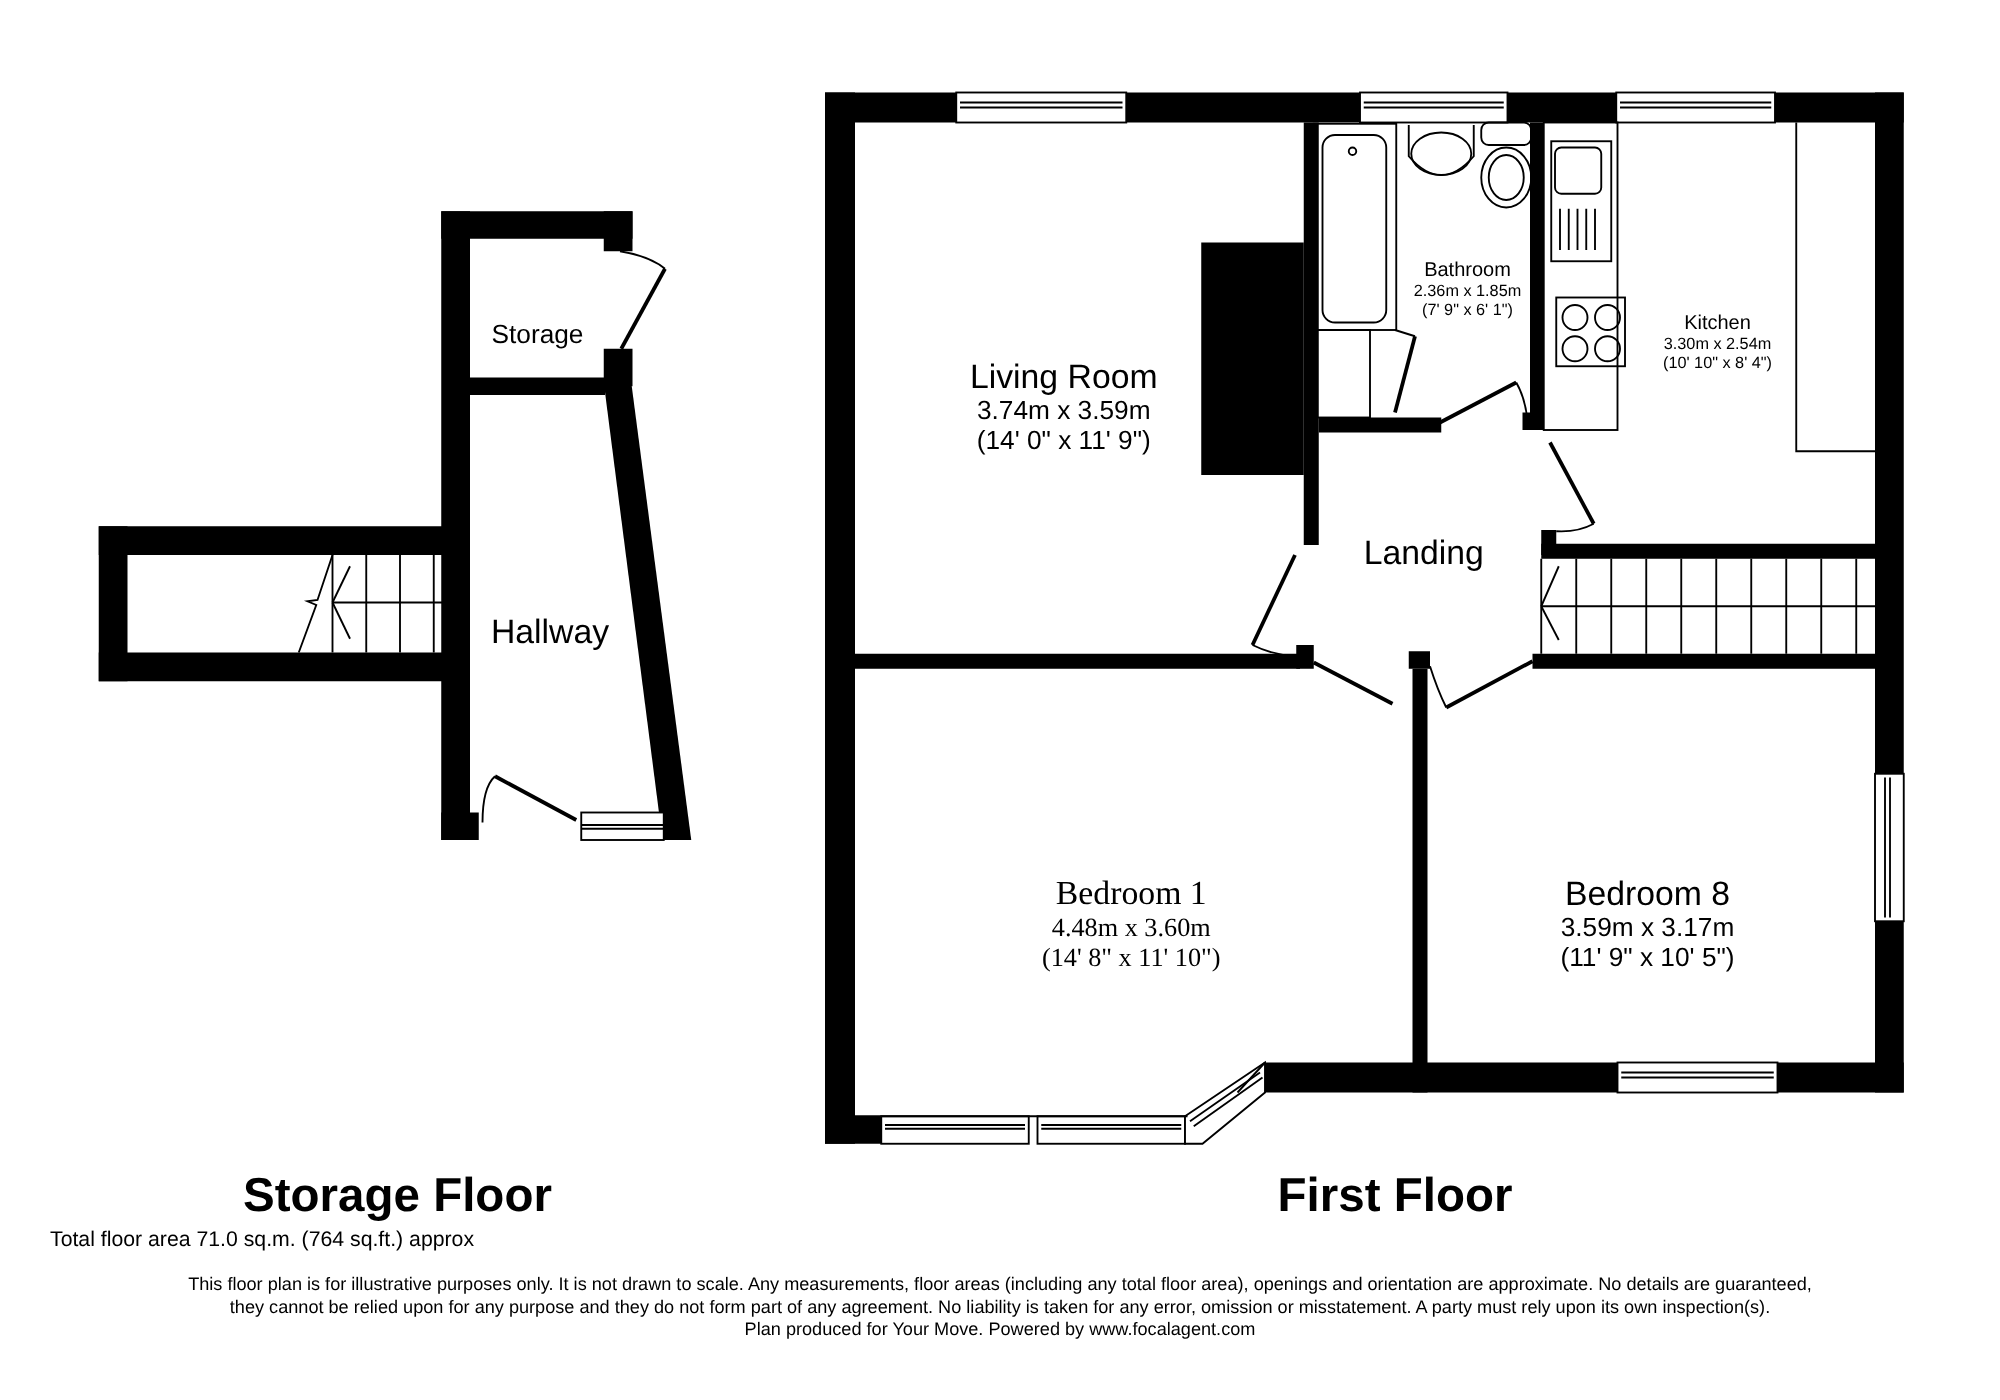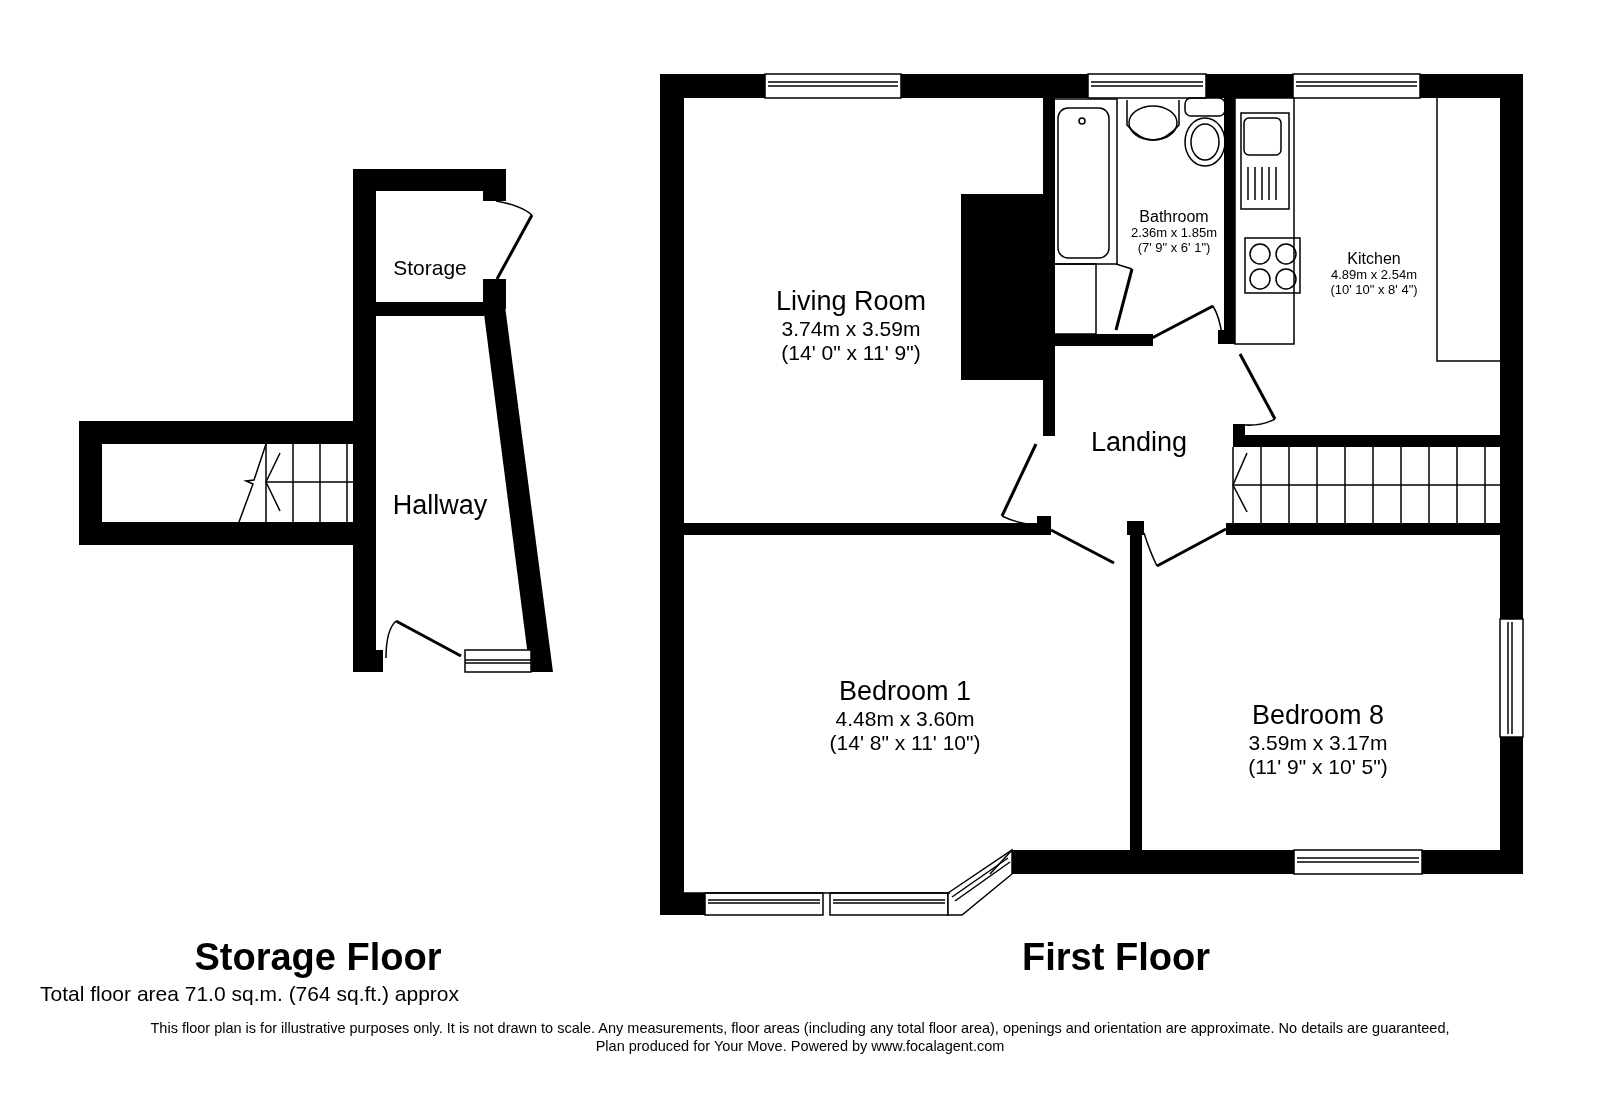--- a/index.html
+++ b/index.html
@@ -4,21 +4,21 @@
 <style>
   html, body { margin: 0; padding: 0; background: #ffffff; }
   body { width: 1600px; height: 1120px; position: relative; overflow: hidden; font-family: "Liberation Sans", sans-serif; color: #000; }
   svg.plan { position: absolute; left: 0; top: 0; }
   .lbl { position: absolute; text-align: center; white-space: nowrap; transform: translateX(-50%); line-height: 1.15; margin-top: 24px; }
   .room-name { font-size: 27px; }
   .room-dim { font-size: 21px; }
   .small-name { font-size: 16px; }
   .small-dim { font-size: 13px; }
   .floor-title { position: absolute; font-weight: bold; font-size: 38px; transform: translateX(-50%); white-space: nowrap; }
-  .total { position: absolute; left: 40px; top: 982px; font-size: 21px; white-space: nowrap; }
+  .total { position: absolute; left: 40px; top: 982px; font-size: 17px; white-space: nowrap; }
   .disclaimer { position: absolute; left: 0; width: 1600px; top: 1019px; text-align: center; font-size: 14.5px; line-height: 18px; }
 </style>
 </head>
 <body>
 
 <svg class="plan" width="1600" height="1120" viewBox="0 0 1600 1120" xmlns="http://www.w3.org/2000/svg">
 
   <g fill="#000">
 
     <rect x="353" y="169" width="153" height="22"></rect>
@@ -195,38 +195,39 @@
 </div>
 
 <div class="lbl" style="left:1174px; top:184px;">
   <div class="small-name">Bathroom</div>
   <div class="small-dim">2.36m x 1.85m</div>
   <div class="small-dim">(7' 9" x 6' 1")</div>
 </div>
 
 <div class="lbl" style="left:1374px; top:226px;">
   <div class="small-name">Kitchen</div>
-  <div class="small-dim">4.89m x 2.54m</div>
+  <div class="small-dim">3.30m x 2.54m</div>
   <div class="small-dim">(10' 10" x 8' 4")</div>
 </div>
 
 <div class="lbl" style="left:1139px; top:403px; font-size:27px;">Landing</div>
 
-<div class="lbl" style="left:905px; top:652px;">
+<div class="lbl" style="left:905px; top:675px;font-family:Liberation Serif, serif;">
   <div class="room-name">Bedroom 1</div>
   <div class="room-dim">4.48m x 3.60m</div>
   <div class="room-dim">(14' 8" x 11' 10")</div>
 </div>
 
 <div class="lbl" style="left:1318px; top:676px;">
   <div class="room-name">Bedroom 8</div>
   <div class="room-dim">3.59m x 3.17m</div>
   <div class="room-dim">(11' 9" x 10' 5")</div>
 </div>
 
 <div class="floor-title" style="left:318px; top:936px;">Storage Floor</div>
 <div class="floor-title" style="left:1116px; top:936px;">First Floor</div>
 
 <div class="total">Total floor area 71.0 sq.m. (764 sq.ft.) approx</div>
 <div class="disclaimer">
   <div>This floor plan is for illustrative purposes only. It is not drawn to scale. Any measurements, floor areas (including any total floor area), openings and orientation are approximate. No details are guaranteed,</div>
+  <div>they cannot be relied upon for any purpose and they do not form part of any agreement. No liability is taken for any error, omission or misstatement. A party must rely upon its own inspection(s).</div>
   <div>Plan produced for Your Move. Powered by www.focalagent.com</div>
 </div>
 
 </body></html>

